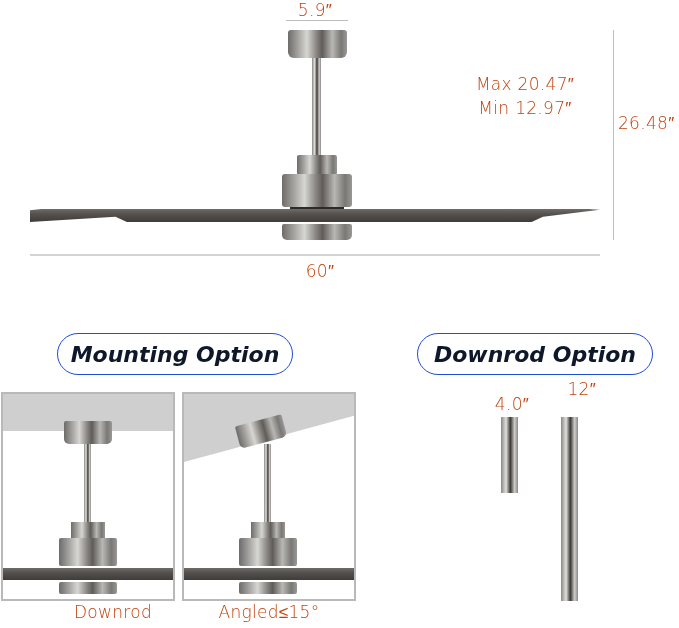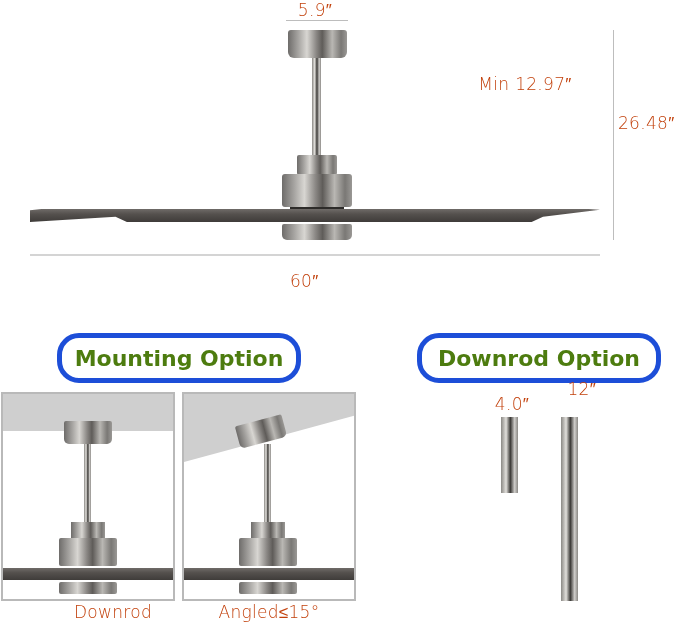--- a/index.html
+++ b/index.html
@@ -2,21 +2,21 @@
 <html><head>
 <meta charset="utf-8">
 <style>
   html,body{margin:0;padding:0;background:#fff;}
   body{width:679px;height:628px;position:relative;overflow:hidden;font-family:"DejaVu Sans",sans-serif;color:#222;}
   .abs{position:absolute;}
   .lbl{font-size:17px;color:#c2410c;letter-spacing:0.3px;font-weight:300;}
   .metal{background:linear-gradient(90deg,#6e6c6a 0%,#a8a6a3 18%,#d8d6d2 32%,#8a8784 48%,#5f5c59 58%,#b9b7b3 75%,#7a7875 90%,#9a9895 100%);}
   .rod{background:linear-gradient(90deg,#8a8884 0%,#e2e0dc 30%,#3b3936 55%,#cfcdca 80%,#8a8884 100%);}
   .blade{background:linear-gradient(180deg,#6f6b68 0%,#54504d 40%,#3f3c3a 100%);}
-  .pill{border:5px solid #1d4ed8;border-radius:22px;background:#fff;display:flex;align-items:center;justify-content:center;font-size:22px;font-weight:bold;color:#4d7c0f;}
+  .pill{border:1px solid #1d4ed8;border-radius:22px;background:#fff;display:flex;align-items:center;justify-content:center;font-size:22px;font-weight:bold;color:#0f172a;font-style:italic;}
   .panel{border:2px solid #b9b9b9;background:#fff;overflow:hidden;}
   .ceil{background:#cfcfcf;}
 </style>
 </head>
 <body>
 
 <div>
 
   <div class="abs lbl" style="left:284px;top:0px;width:62px;text-align:center;">5.9″</div>
   <div class="abs" style="left:286px;top:20px;width:62px;height:1px;background:#bdbdbd;"></div>
@@ -28,28 +28,29 @@
   <div class="abs metal" style="left:297px;top:155px;width:40px;height:20px;border-radius:2px;"></div>
 
   <div class="abs metal" style="left:282px;top:174px;width:70px;height:33px;border-radius:3px;"></div>
   <div class="abs" style="left:290px;top:207px;width:54px;height:4px;background:#2d2b29;"></div>
 
   <div class="abs blade" style="left:30px;top:209px;width:570px;height:13px;clip-path:polygon(0 10%,2% 0,98% 0,100% 5%,90% 60%,88% 100%,17% 100%,15% 60%,0 100%);"></div>
 
   <div class="abs metal" style="left:282px;top:224px;width:70px;height:16px;border-radius:2px 2px 5px 5px;"></div>
 
   <div class="abs lbl" style="left:470px;top:72px;width:110px;text-align:center;line-height:24px;">
+    <div>Max 20.47″</div>
     <div>Min 12.97″</div>
   </div>
 
   <div class="abs" style="left:613px;top:30px;width:1px;height:210px;background:#bdbdbd;"></div>
   <div class="abs lbl" style="left:618px;top:113px;">26.48″</div>
 
   <div class="abs" style="left:30px;top:254px;width:570px;height:2px;background:#d4d4d4;"></div>
-  <div class="abs lbl" style="left:290px;top:271px;width:60px;text-align:left;">60″</div>
+  <div class="abs lbl" style="left:290px;top:261px;width:60px;text-align:center;">60″</div>
 </div>
 
 <div class="abs pill" style="left:57px;top:333px;width:234px;height:40px;">Mounting Option</div>
 
 <div class="abs panel" style="left:1px;top:392px;width:170px;height:205px;">
   <div class="abs ceil" style="left:0;top:0;width:170px;height:37px;"></div>
   <div class="abs metal" style="left:61px;top:27px;width:48px;height:23px;border-radius:2px 2px 5px 5px;"></div>
   <div class="abs rod" style="left:81px;top:50px;width:7px;height:80px;"></div>
   <div class="abs metal" style="left:68px;top:128px;width:34px;height:17px;"></div>
   <div class="abs metal" style="left:56px;top:144px;width:58px;height:28px;border-radius:2px;"></div>

